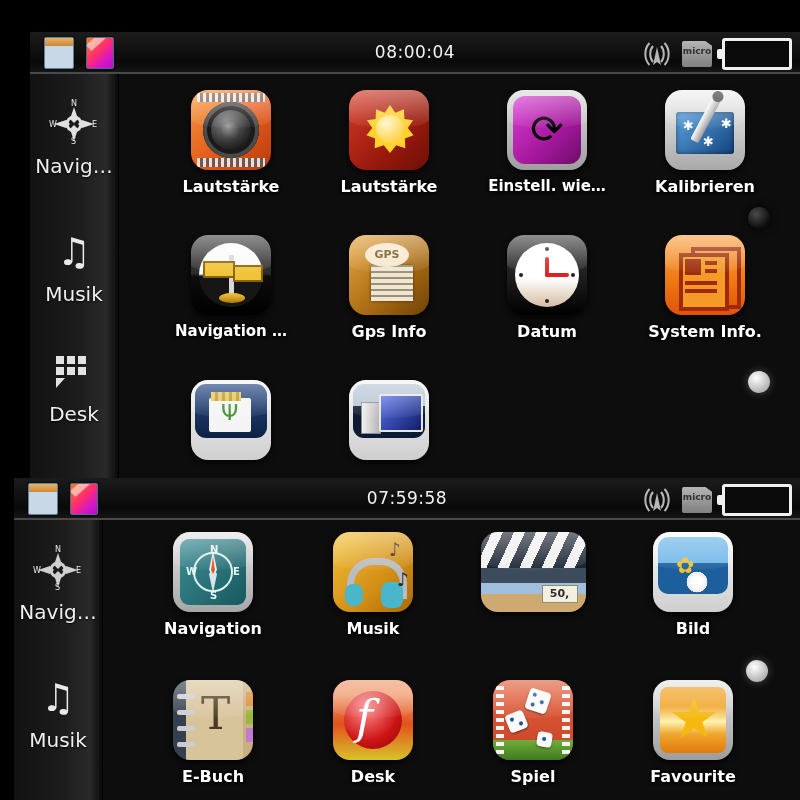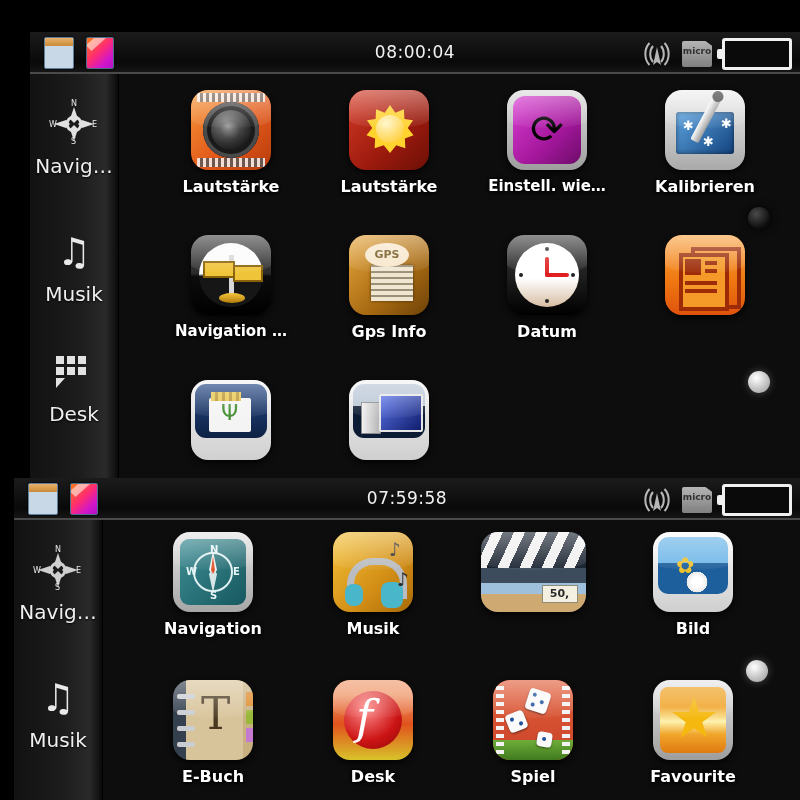--- a/index.html
+++ b/index.html
@@ -369,20 +369,21 @@
           <div class="app-ic a-sys">
             <div class="p" style="left:26px;top:12px;width:42px;height:54px"></div>
             <div class="p" style="left:14px;top:18px;width:42px;height:50px;background:#f59a28"></div>
             <div class="blk" style="left:20px;top:24px;width:16px;height:16px"></div>
             <div class="ln" style="left:40px;top:26px;width:12px"></div>
             <div class="ln" style="left:40px;top:34px;width:12px"></div>
             <div class="ln" style="left:20px;top:46px;width:32px"></div>
             <div class="ln" style="left:20px;top:54px;width:32px"></div>
             <div class="gloss"></div>
           </div>
+          <div class="app-lbl">System Info.</div>
         </div>
 
         <div class="cell" style="left:38px;top:306px">
           <div class="app-ic a-usb">
             <div class="in"></div>
               <div class="card"></div>
               <div class="tab"></div>
             <div class="u">Ψ</div>
               <div class="gloss"></div>
           </div>

